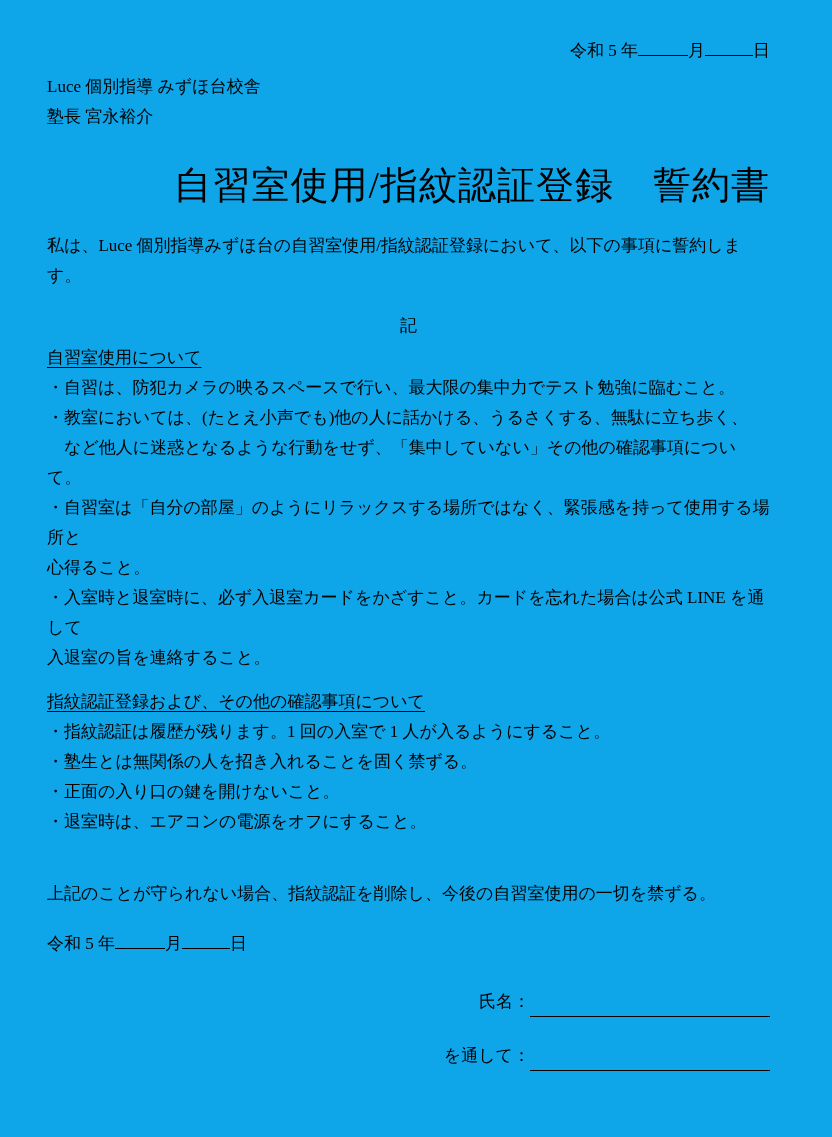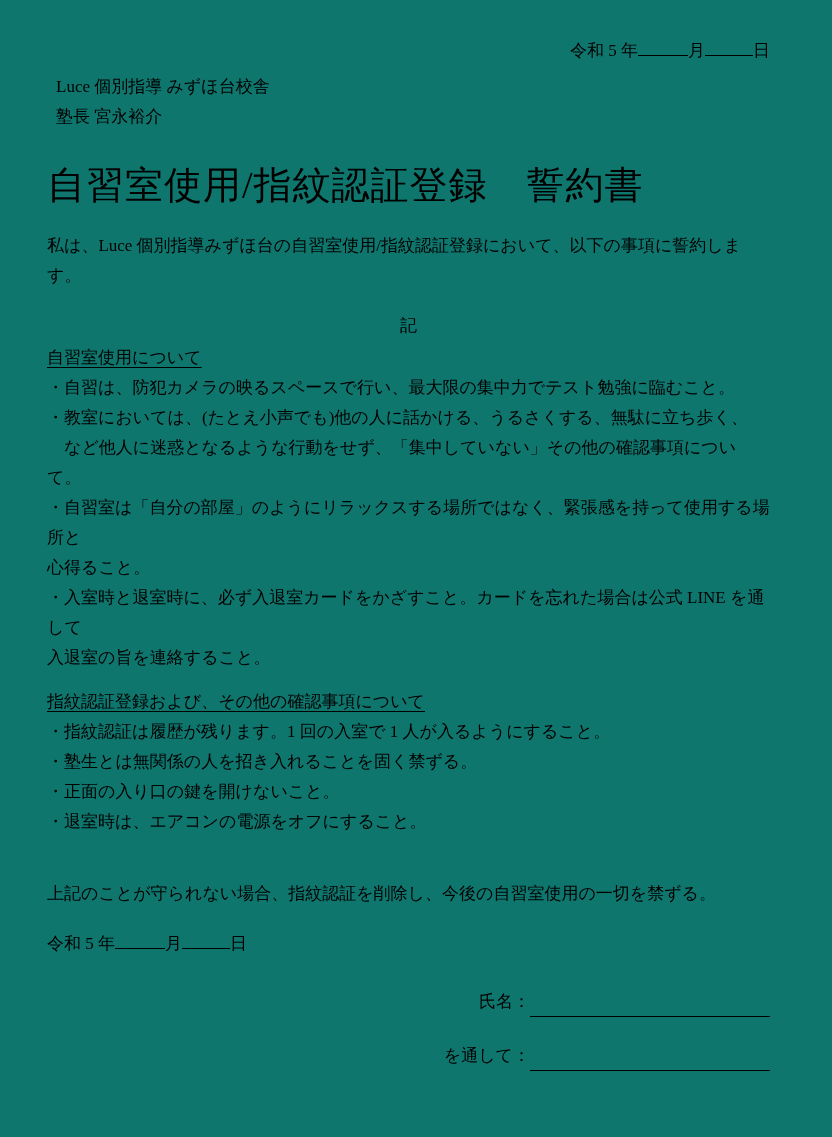--- a/index.html
+++ b/index.html
@@ -5,49 +5,49 @@
   html, body {
     margin: 0;
     padding: 0;
     background: #ffffff;
   }
   .page {
     position: relative;
     width: 832px;
     height: 1137px;
     margin: 0 auto;
-    background: #0f766e;
+    background: #0ea5e9;
     color: #000000;
     font-family: "Liberation Serif", "DejaVu Serif", serif;
     font-size: 17px;
     line-height: 30px;
     box-sizing: border-box;
     padding: 40px 62px 0 47px;
     overflow: hidden;
   }
   .date-top {
     text-align: right;
     line-height: 22px;
   }
   .blank {
     display: inline-block;
     border-bottom: 1px solid #000;
     height: 15px;
     vertical-align: baseline;
   }
   .blank.w50 { width: 50px; }
   .blank.w48 { width: 48px; }
-  .org { margin-top: 0; margin-left: 9px; }
+  .org { margin-top: 0; }
   .org.first { margin-top: 10px; }
   .title {
     margin: 26px 0 0 0;
     font-size: 38px;
     line-height: 54px;
     font-weight: normal;
-    text-align: left;
+    text-align: right;
     letter-spacing: 1px;
     white-space: nowrap;
   }
   .intro { margin: 19px 0 0 0; }
   .record { margin-top: 20px; text-align: center; }
   .heading {
     margin-top: 2px;
     text-decoration: underline;
     text-underline-offset: 4px;
   }

